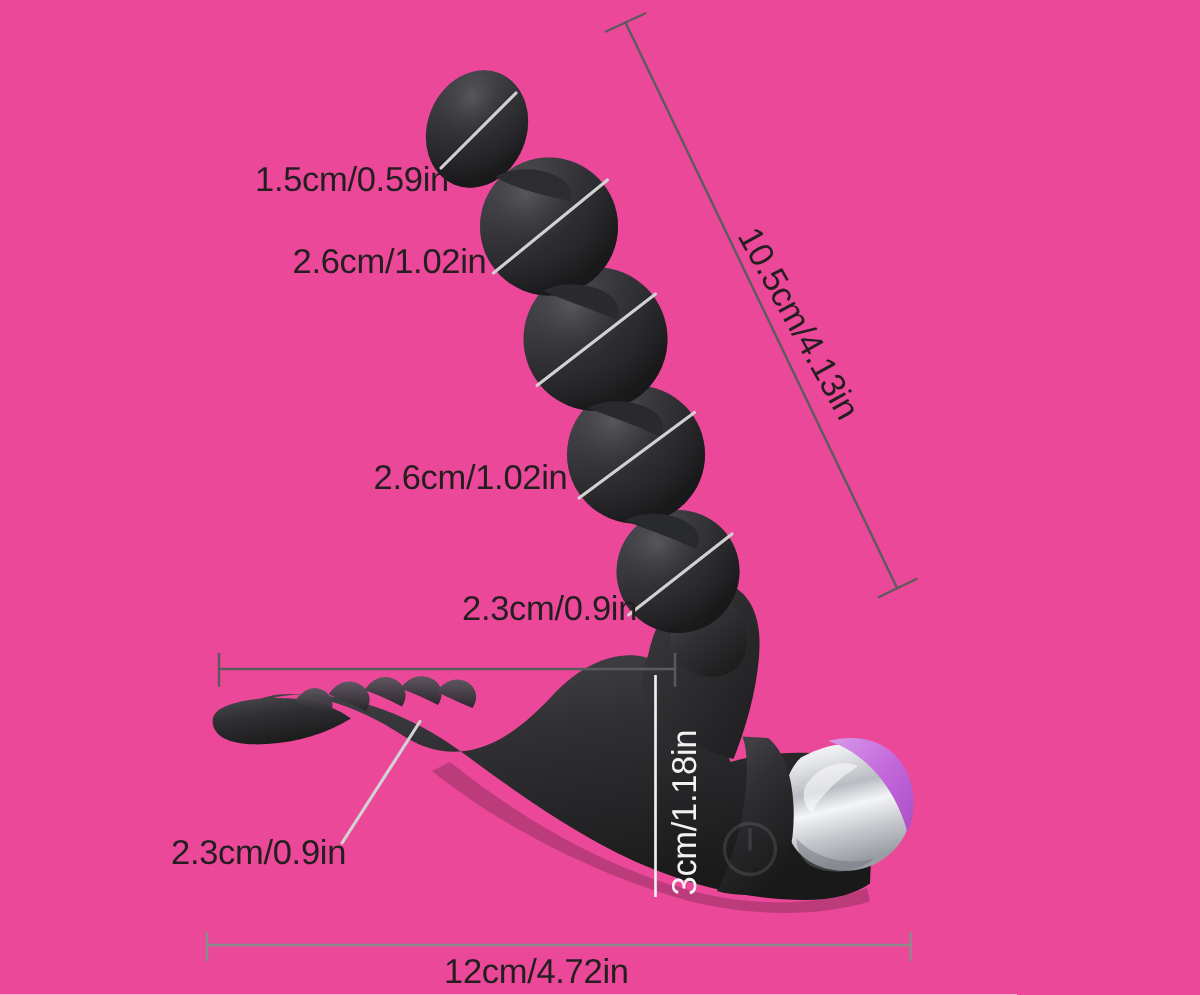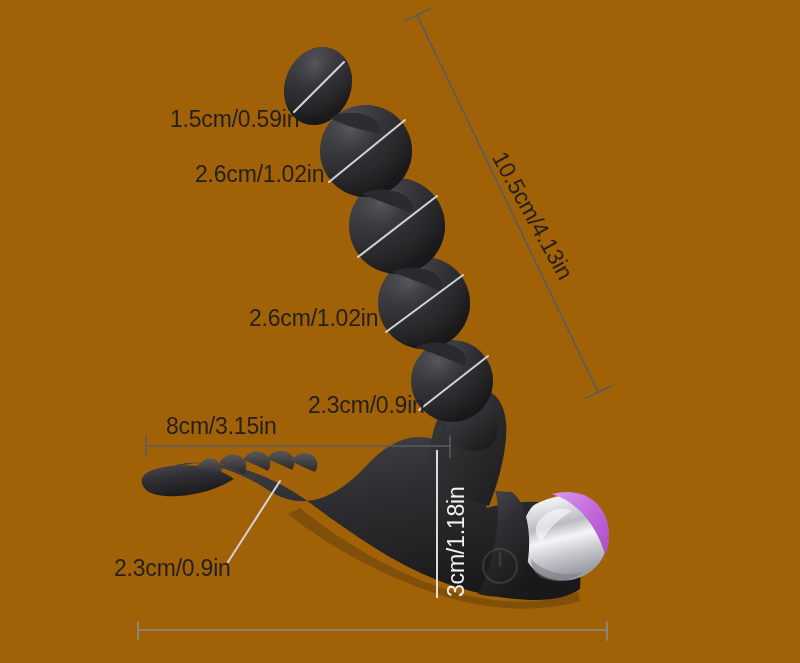--- a/index.html
+++ b/index.html
@@ -7,21 +7,21 @@
     padding: 0;
     background: #ffffff;
   }
   body {
     font-family: "Liberation Sans", sans-serif;
   }
   #stage {
     position: relative;
     width: 800px;
     height: 663px;
-    background: #a16207;
+    background: #ec4899;
     overflow: hidden;
   }
   #art {
     position: absolute;
     left: 0;
     top: 0;
     width: 800px;
     height: 663px;
   }
   .dim-label {
@@ -235,22 +235,22 @@
 
   <div class="dim-label" style="left:170px; top:108px;">1.5cm/0.59in</div>
 
   <div class="dim-label" style="left:195px; top:163px;">2.6cm/1.02in</div>
 
 
   <div class="dim-label" style="left:249px; top:307px;">2.6cm/1.02in</div>
 
   <div class="dim-label" style="left:308px; top:394px;">2.3cm/0.9in</div>
 
-  <div class="dim-label" style="left:166px; top:415px;">8cm/3.15in</div>
 
   <div class="dim-label" style="left:114px; top:557px;">2.3cm/0.9in</div>
 
   <div class="dim-label rot-diag" style="left:508px; top:148px;">10.5cm/4.13in</div>
 
   <div class="dim-label white rot-vert" style="left:445px; top:597px;">3cm/1.18in</div>
 
+  <div class="dim-label" style="left:296px; top:636px;">12cm/4.72in</div>
 
 </div>
 
 </body></html>

